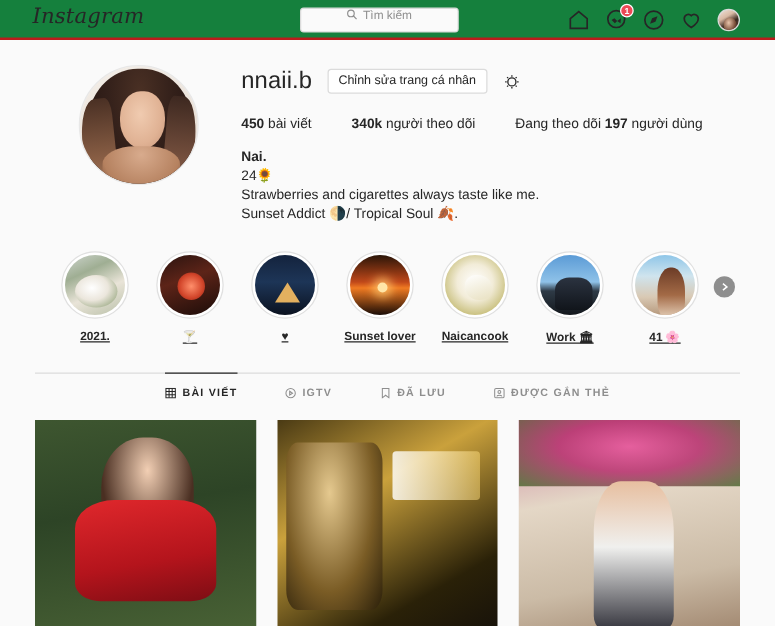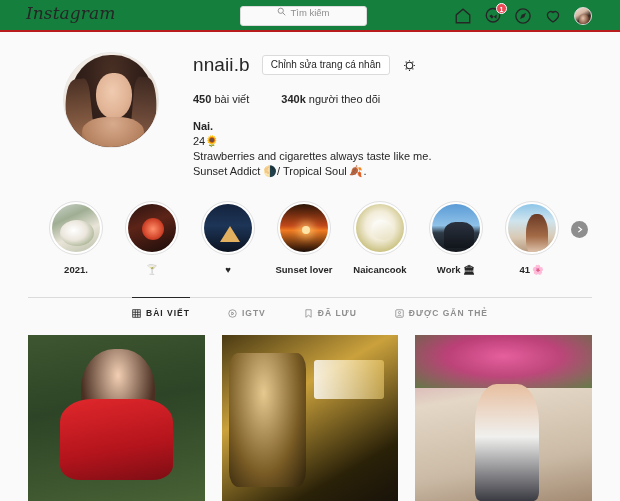--- a/index.html
+++ b/index.html
@@ -154,21 +154,21 @@
     width: 54px; height: 54px; border-radius: 50%;
     border: 1px solid #e0e0e0; padding: 2px; background: #fff;
   }
   .hl-img {
     width: 100%; height: 100%; border-radius: 50%; overflow: hidden;
     position: relative;
   }
   .hl-label {
     margin-top: 9px; font-size: 9.5px; font-weight: bold;
     color: #262626; max-width: 74px; overflow: hidden;
-    white-space: nowrap; text-overflow: ellipsis; text-align: center;
+    white-space: nowrap; text-overflow: ellipsis; text-align: center; text-decoration: underline;
   }
   
   .h0 { background: linear-gradient(155deg,#cfd6cf 0%,#9fae93 30%,#e9e4d8 60%,#b9c0a8 100%); }
   .h0::after{content:"";position:absolute;left:8px;top:16px;width:34px;height:26px;
     background:radial-gradient(ellipse at 40% 40%,#fff 0%,#ebe6dc 45%,#7e9464 100%);border-radius:50%;}
   .h1 { background: linear-gradient(160deg,#2a1410 0%,#5d2418 40%,#1b0c09 100%); }
   .h1::after{content:"";position:absolute;left:14px;top:14px;width:22px;height:22px;
     background:radial-gradient(circle,#ff8f6b 0%,#d2452a 60%,#7d1d12 100%);border-radius:50%;}
   .h2 { background: linear-gradient(180deg,#14233d 0%,#1d3557 45%,#0b1220 100%); }
   .h2::after{content:"";position:absolute;left:16px;bottom:10px;width:0;height:0;
@@ -302,20 +302,25 @@
 
       <div class="stats">
         <span>
           <b>450</b>
           <span>bài viết</span>
         </span>
         <span>
           <b>340k</b>
           <span>người theo dõi</span>
         </span>
+        <span>
+          <span>Đang theo dõi</span>
+          <b>197</b>
+          <span>người dùng</span>
+        </span>
       </div>
 
       <div class="bio">
         <div class="nm">Nai.</div>
         <div>24🌻</div>
         <div>Strawberries and cigarettes always taste like me.</div>
         <div>Sunset Addict 🌗/ Tropical Soul 🍂.</div>
       </div>
     </div>
   </div>

